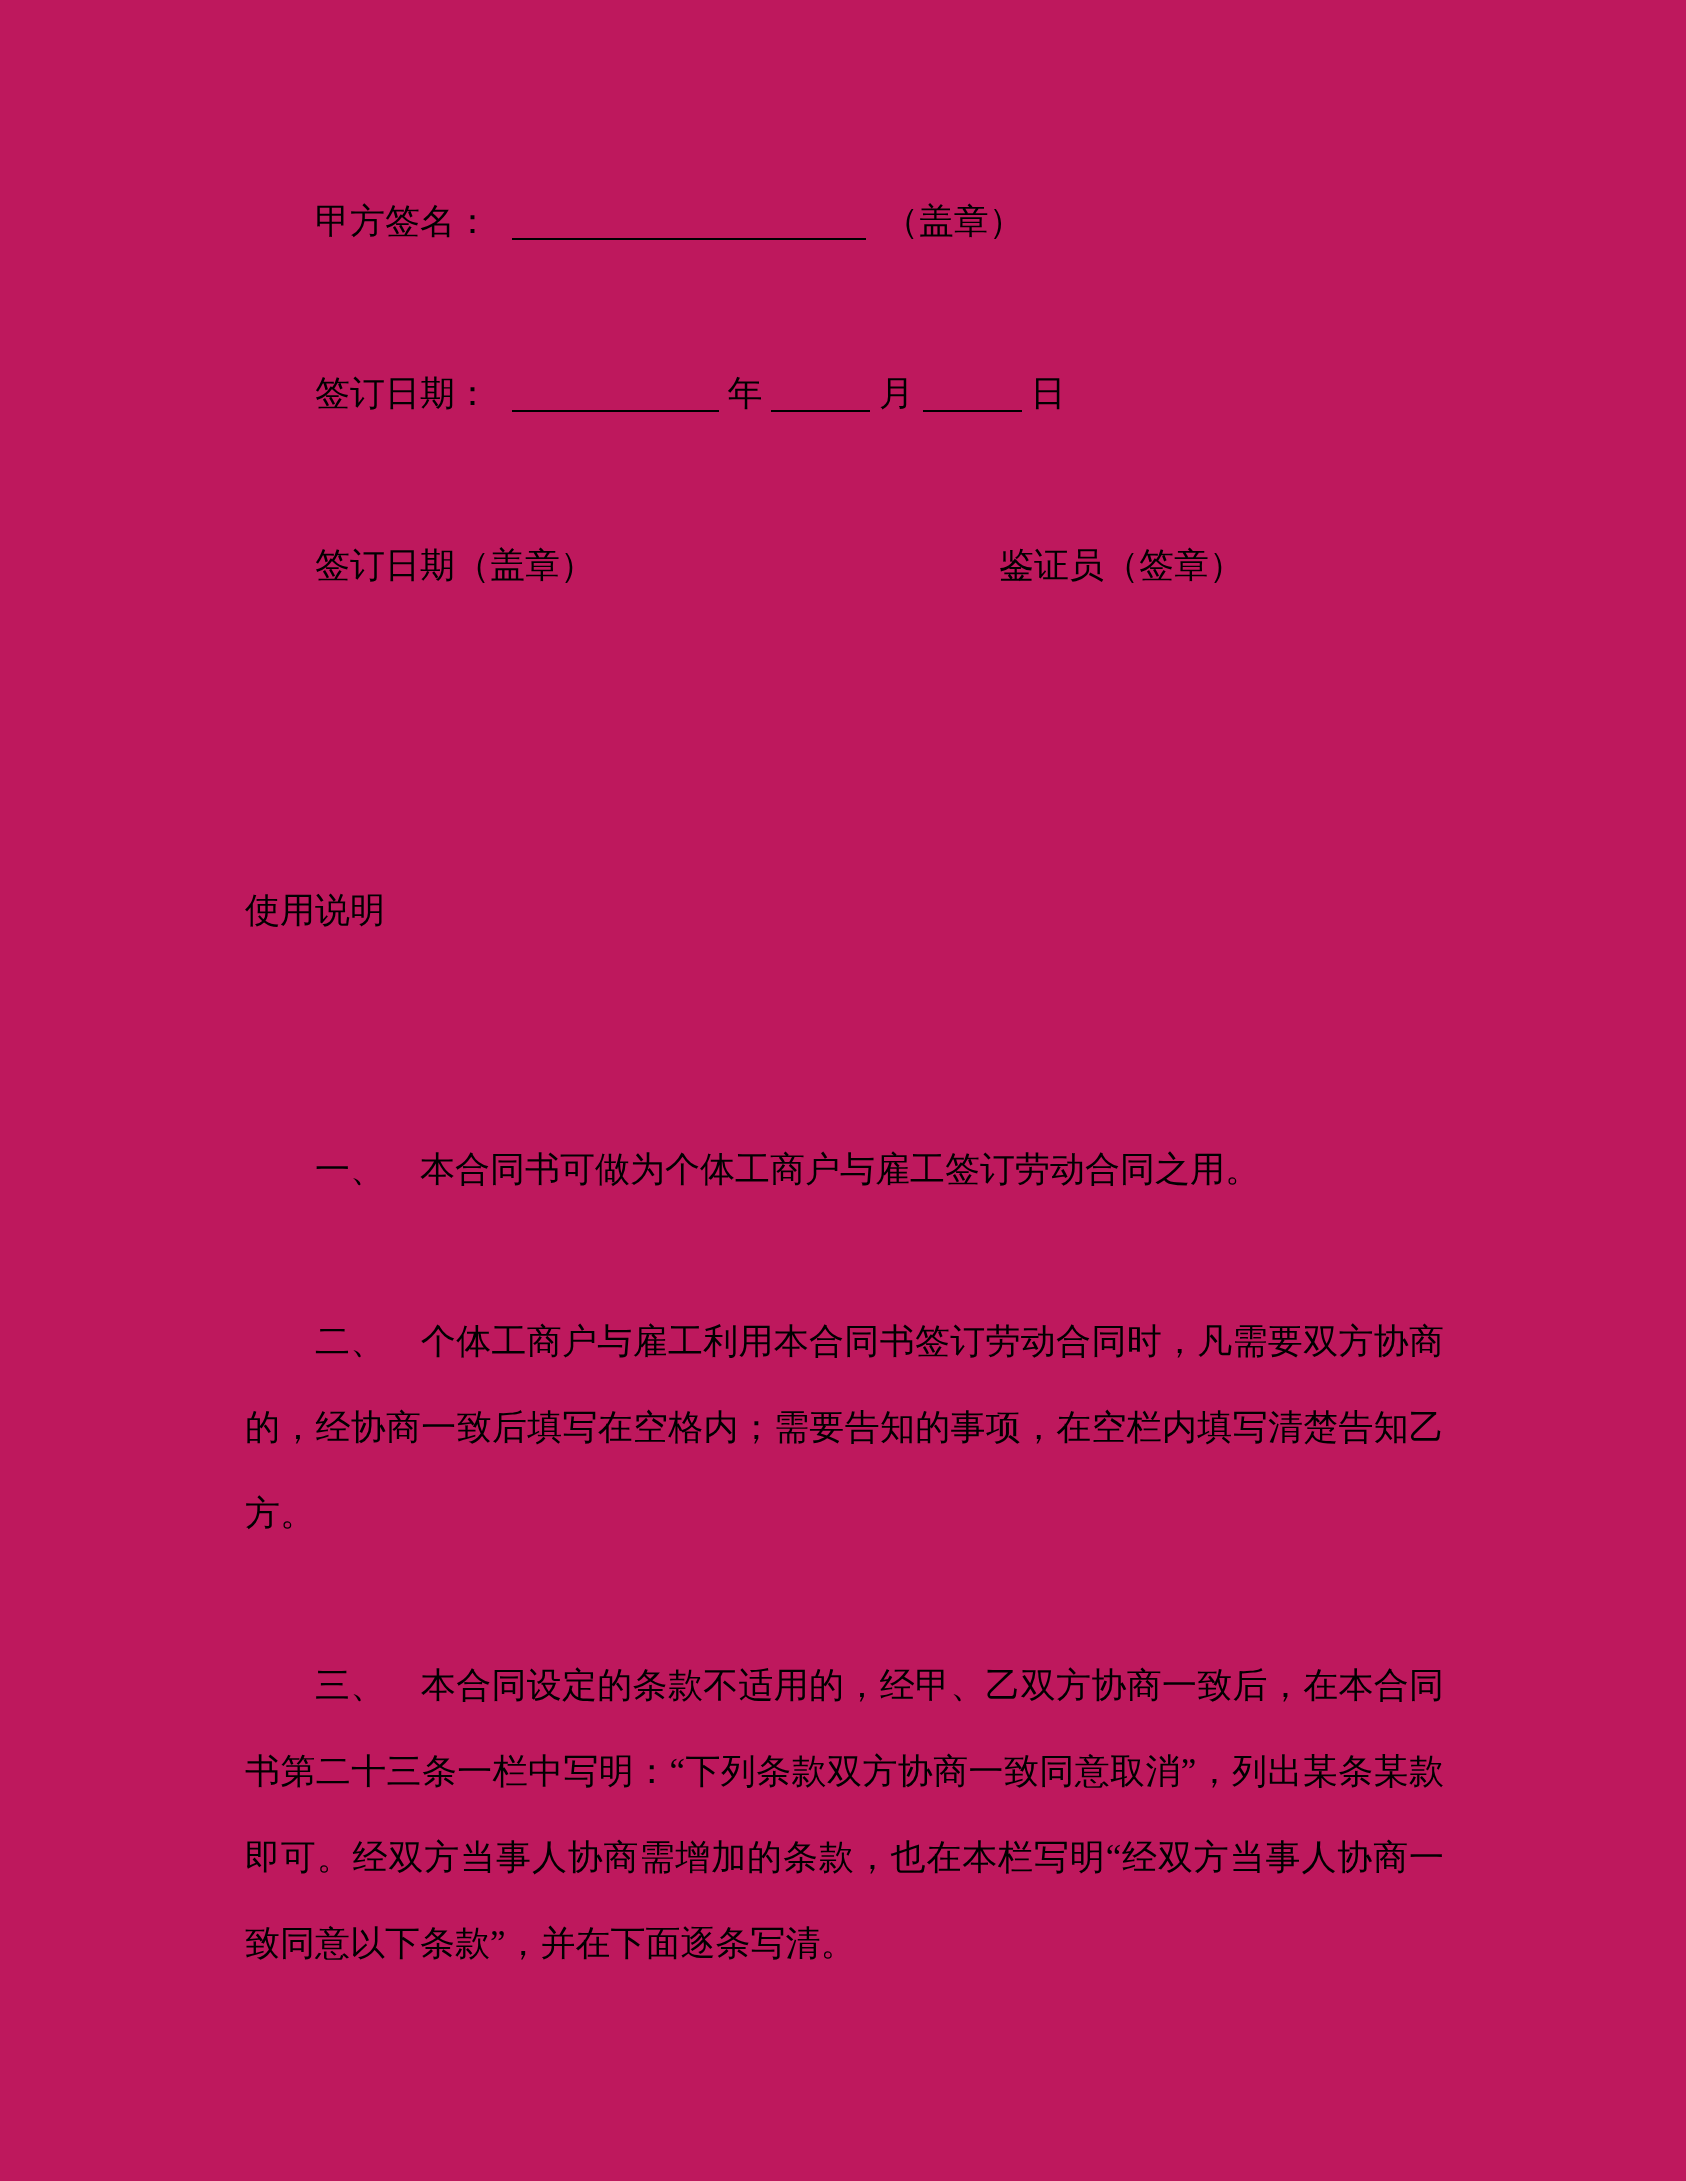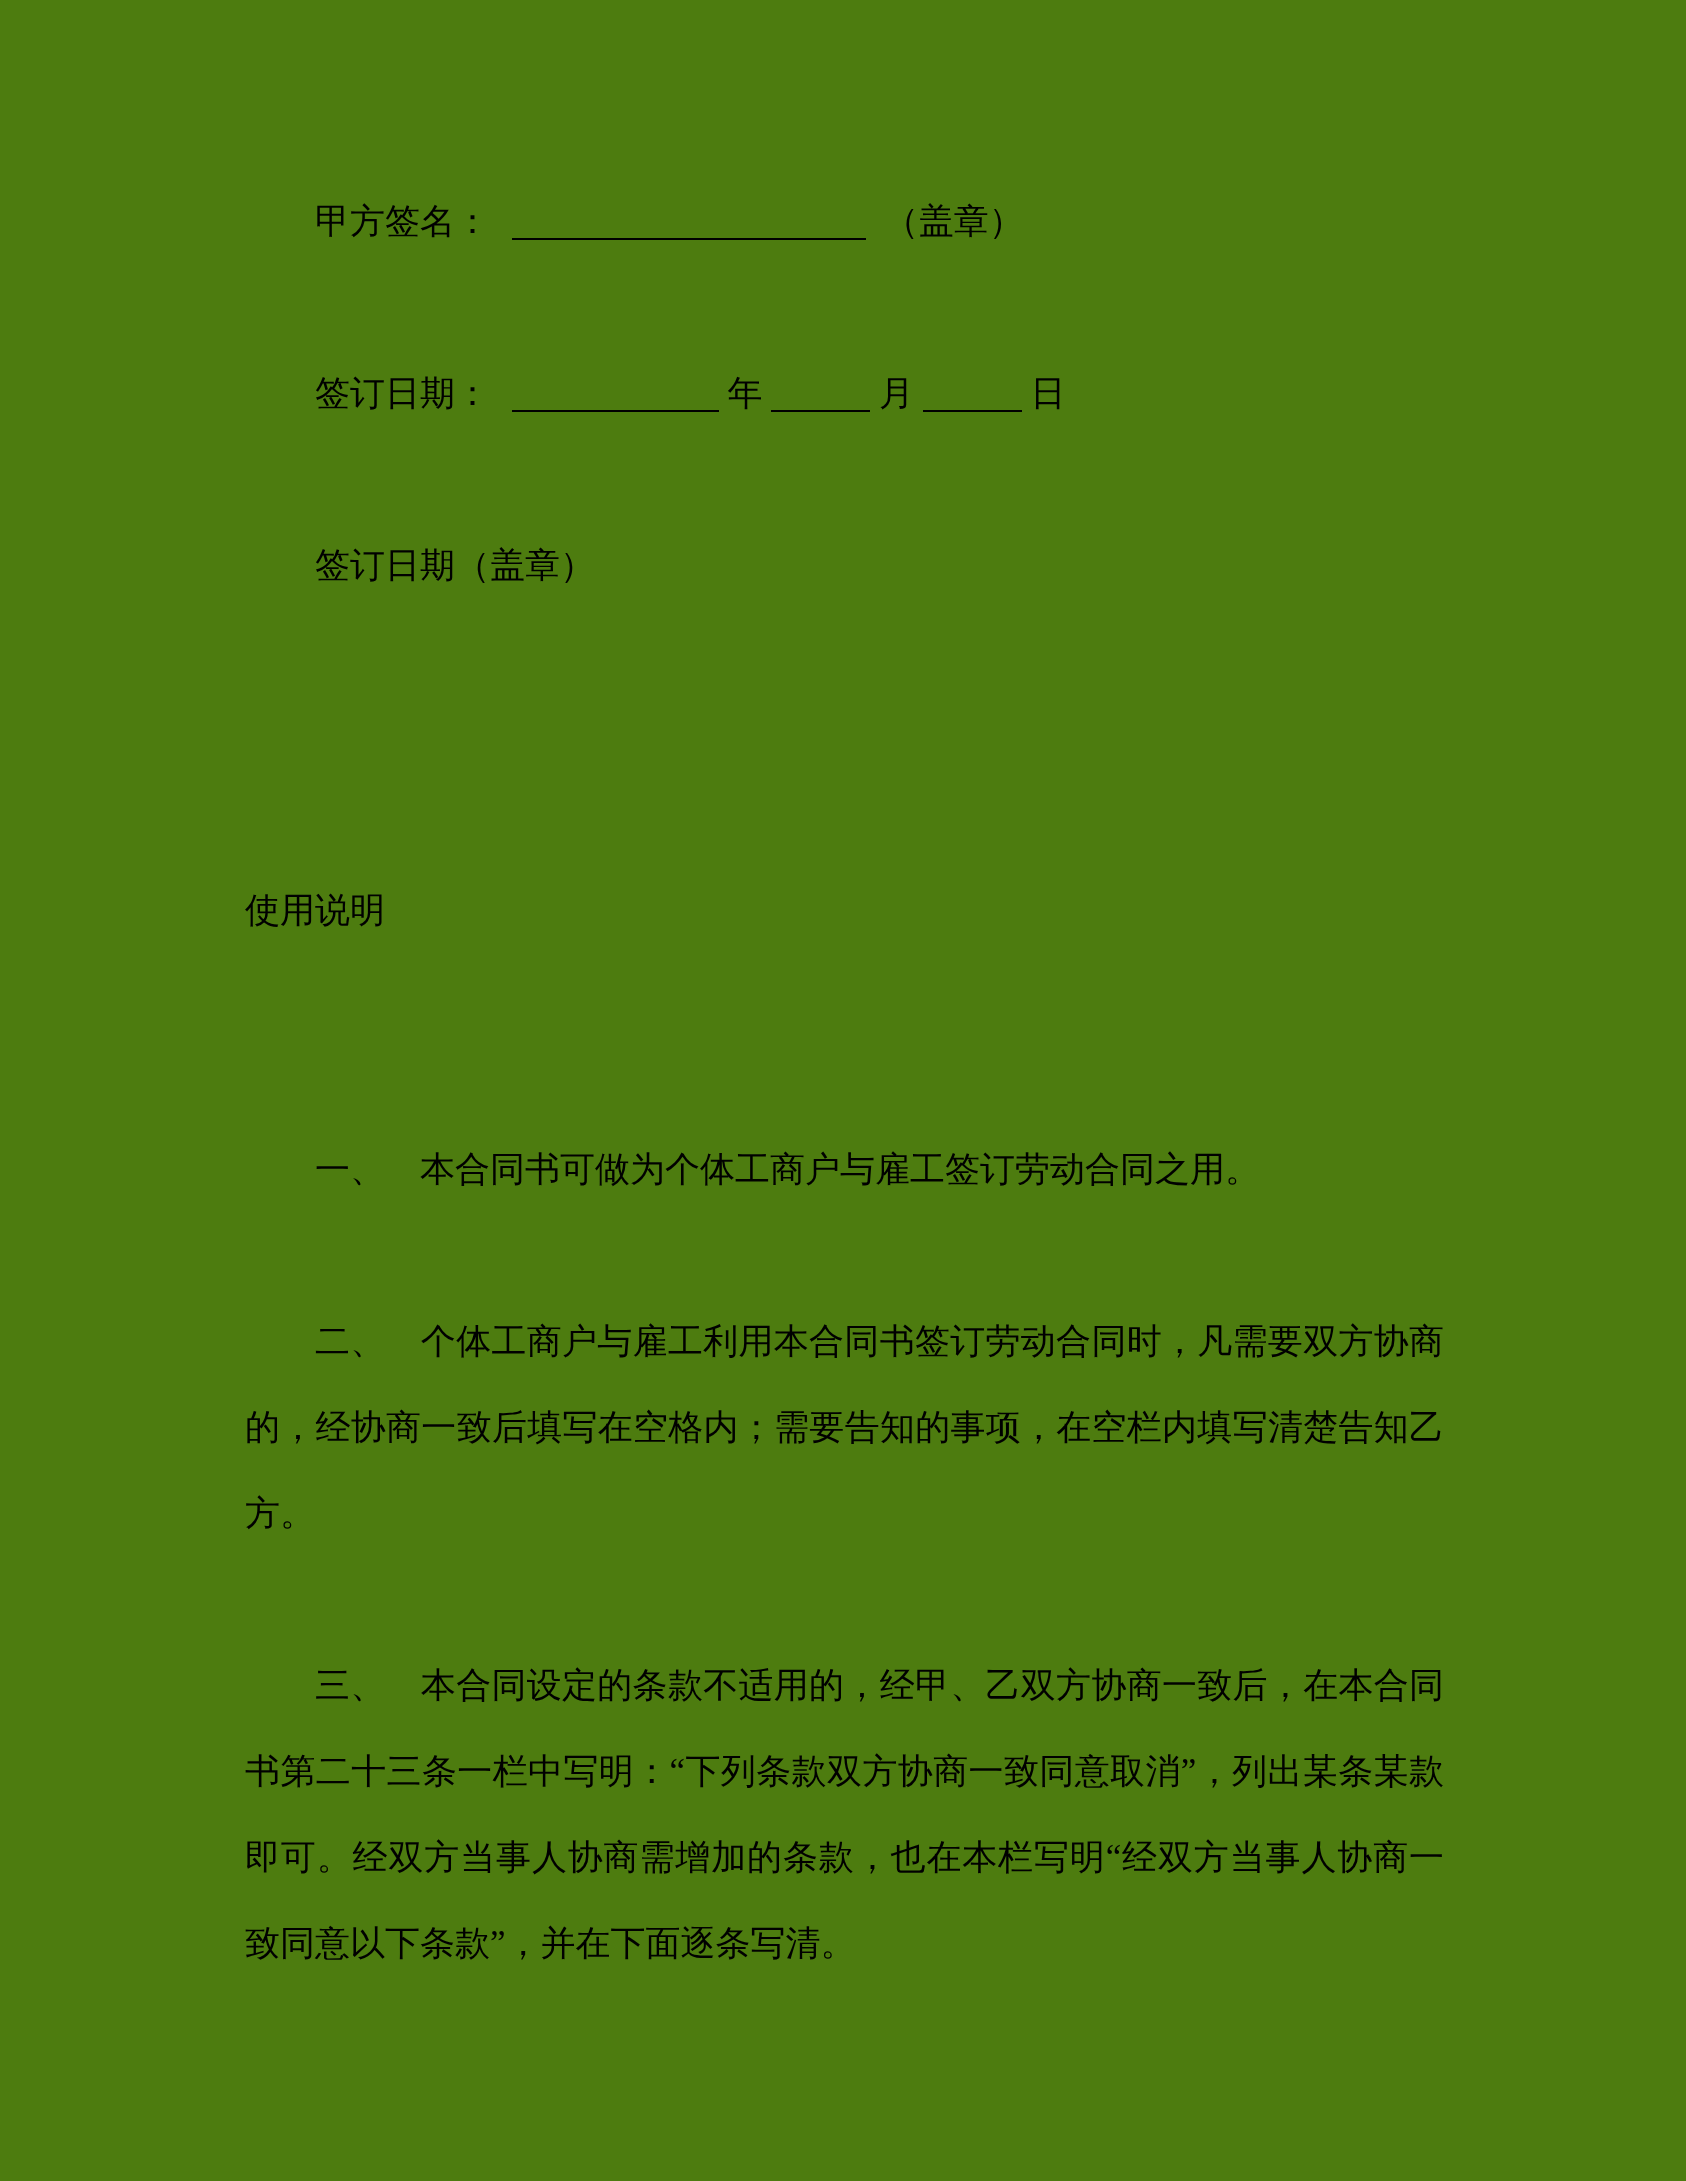--- a/index.html
+++ b/index.html
@@ -6,21 +6,21 @@
     margin: 0;
     padding: 0;
     background: #ffffff;
   }
   .page {
     position: relative;
     width: 1686px;
     height: 2182px;
     box-sizing: border-box;
     margin: 0 auto;
-    background: #4d7c0f;
+    background: #be185d;
     color: #000000;
     font-family: "Liberation Serif", "DejaVu Serif", serif;
     font-size: 35px;
     line-height: 86px;
     padding: 179px 242px 0 245px;
     overflow: hidden;
   }
   p, h2 {
     margin: 0;
     padding: 0;
@@ -88,20 +88,21 @@
     <span class="blank w-date-y"></span>
     <span>年</span>
     <span class="blank w-date-md"></span>
     <span>月</span>
     <span class="blank w-date-md"></span>
     <span>日</span>
   </p>
 
   <p class="attest-row">
     <span>签订日期（盖章）</span>
+    <span class="attest-officer">鉴证员（签章）</span>
   </p>
 
   <h2 class="title">使用说明</h2>
 
   <p class="item item-1">一、　本合同书可做为个体工商户与雇工签订劳动合同之用。</p>
 
   <p class="item item-2">二、　个体工商户与雇工利用本合同书签订劳动合同时，凡需要双方协商的，经协商一致后填写在空格内；需要告知的事项，在空栏内填写清楚告知乙方。</p>
 
   <p class="item item-3">三、　本合同设定的条款不适用的，经甲、乙双方协商一致后，在本合同书第二十三条一栏中写明：“下列条款双方协商一致同意取消”，列出某条某款即可。经双方当事人协商需增加的条款，也在本栏写明“经双方当事人协商一致同意以下条款”，并在下面逐条写清。</p>
 

